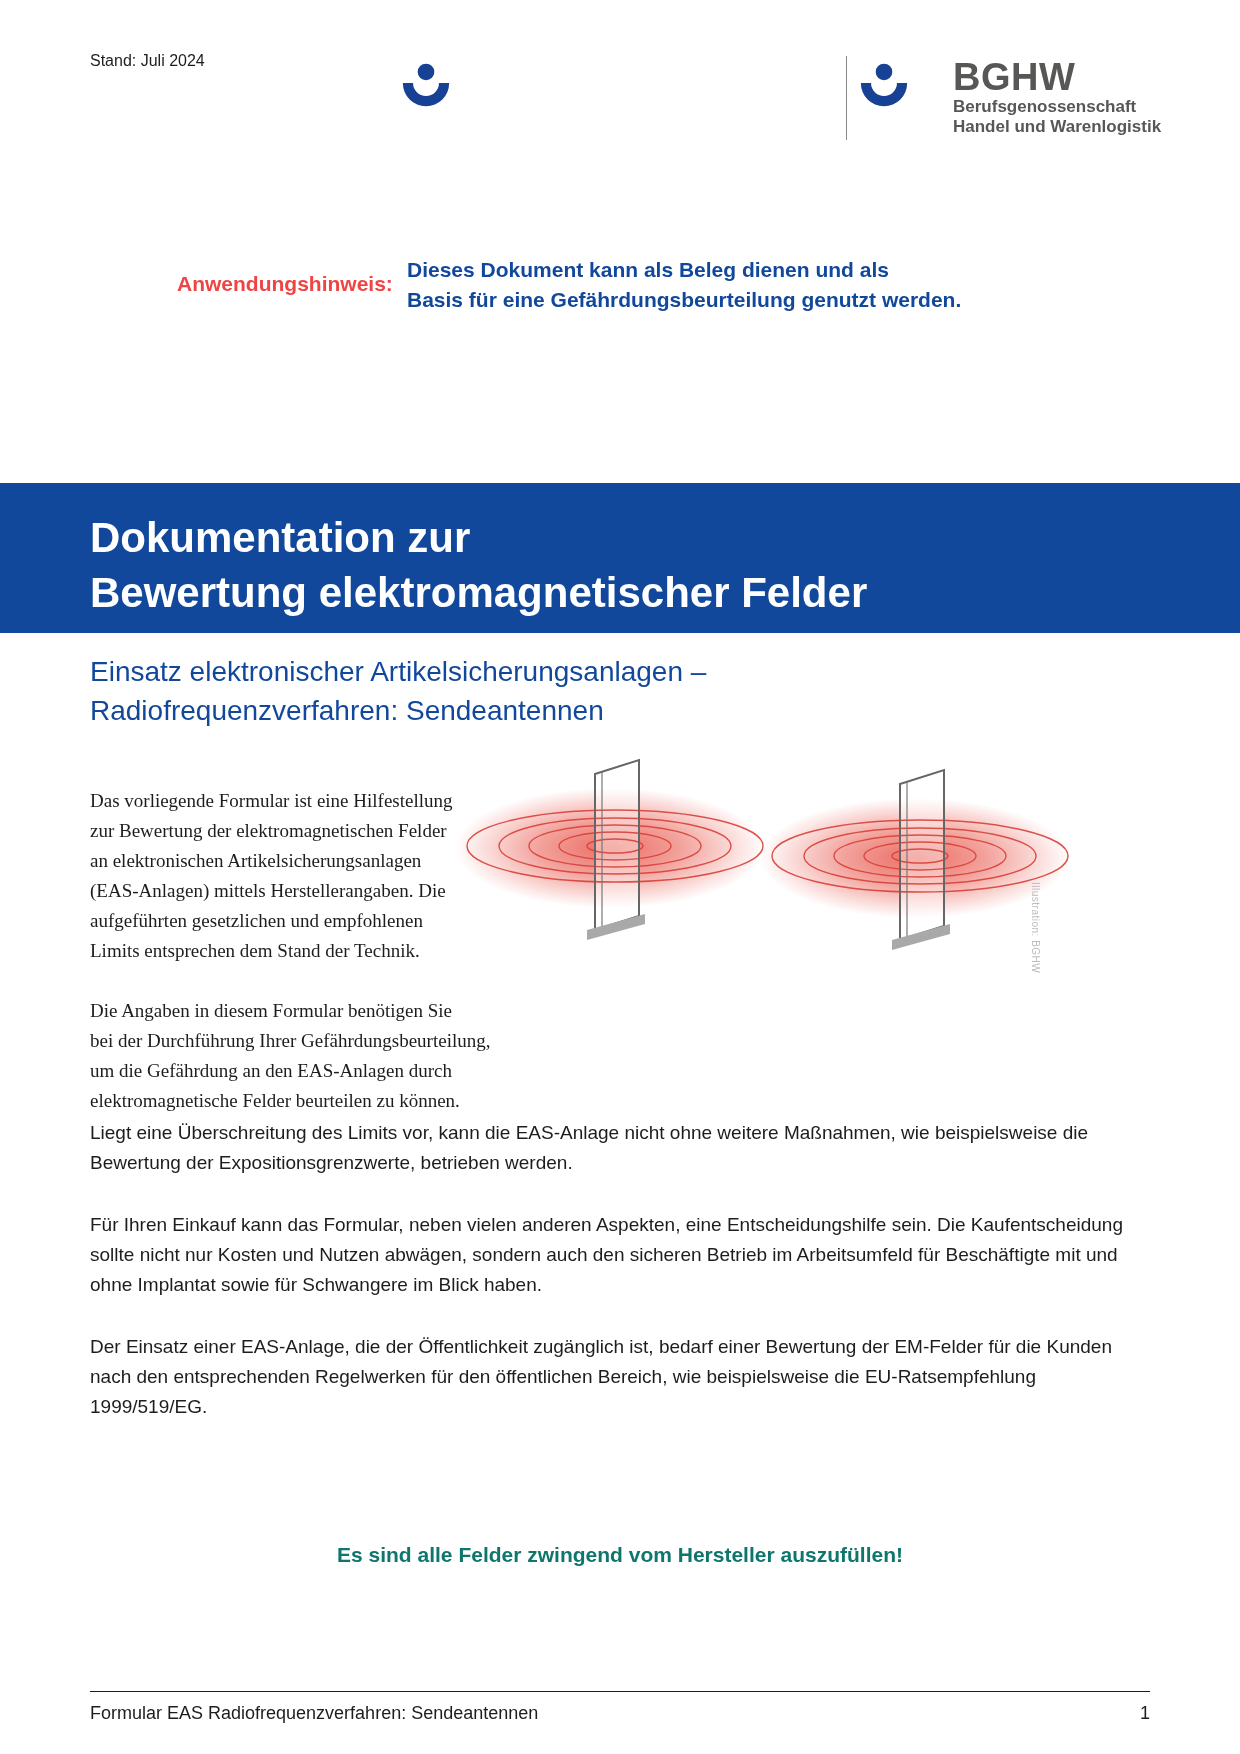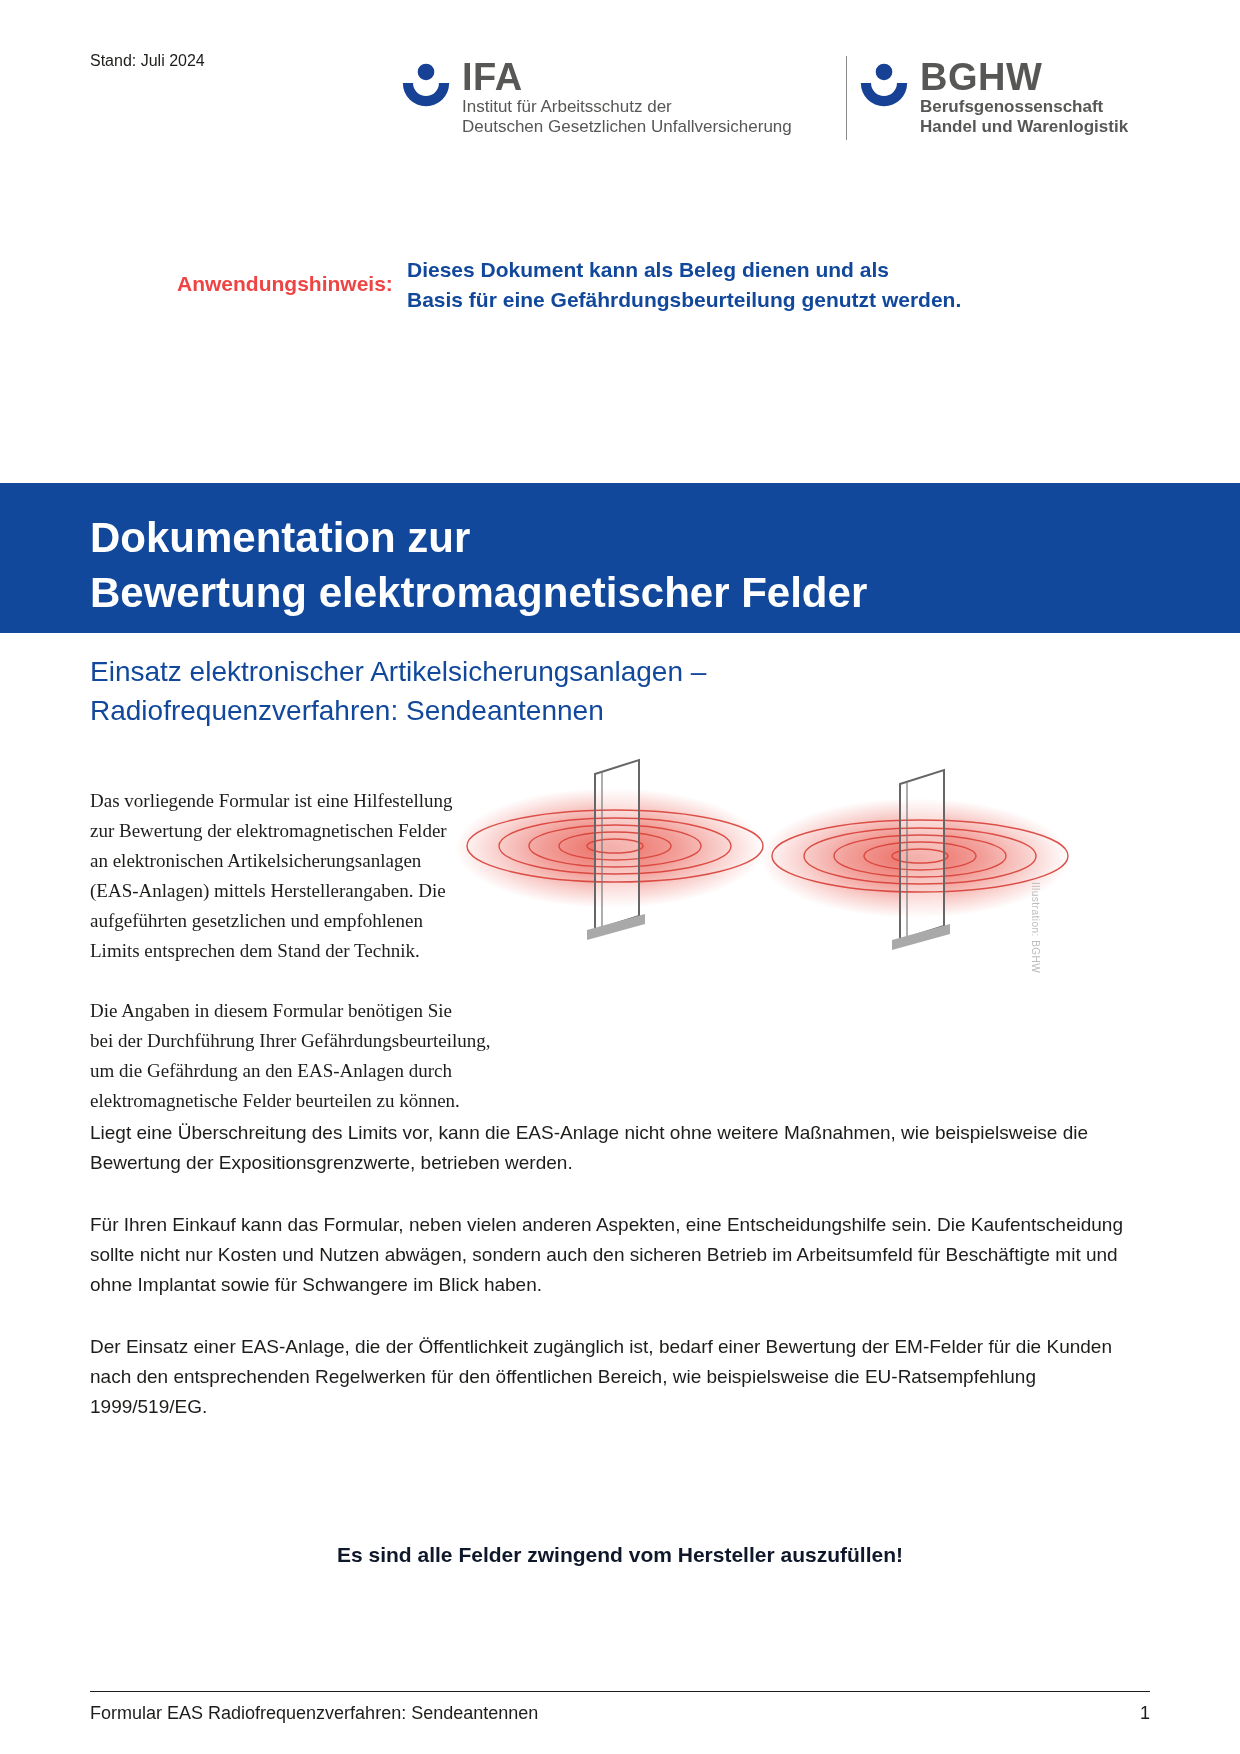--- a/index.html
+++ b/index.html
@@ -10,21 +10,21 @@
     width: 1240px;
     height: 1728px;
     background: #ffffff;
     overflow: hidden;
   }
   .stand { position: absolute; left: 90px; top: 52px; font-size: 16px; color: #1d1d1b; }
 
   
   .logo-block { position: absolute; top: 57px; display: flex; align-items: flex-start; }
   .logo-ifa  { left: 400px; }
-  .logo-bghw { left: 858px; }
+  .logo-bghw { left: 858px; gap: 33px; }
   .logo-mark { width: 52px; height: 50px; margin-right: 10px; margin-top: 2px; }
   .logo-texts { display: flex; flex-direction: column; }
   .logo-name { font-size: 38px; font-weight: 700; color: #575756; line-height: 40px; letter-spacing: 0.5px; }
   .logo-sub { font-size: 17px; color: #575756; line-height: 20px; }
   .logo-sub.bold { font-weight: 700; }
   .logo-divider { position: absolute; left: 846px; top: 56px; width: 1px; height: 84px; background: #8a8a8a; }
 
   
   .hinweis-label { position: absolute; left: 177px; top: 272px; font-size: 21px; font-weight: 700; color: #ef4444; }
   .hinweis-text  { position: absolute; left: 407px; top: 255px; font-size: 21px; font-weight: 700; color: #11489b; line-height: 30px; white-space: pre-line; }
@@ -47,44 +47,39 @@
     position: absolute; left: 575px; top: 142px;
     writing-mode: vertical-rl; font-size: 10px; color: #bcbcbc; letter-spacing: 0.5px;
   }
 
   
   .wide-paras { position: absolute; left: 90px; top: 1118px; width: 1068px; font-size: 19px; line-height: 30px; color: #1d1d1b; }
   .wide-paras p + p { margin-top: 32px; }
 
   
   .callout { position: absolute; left: 90px; top: 1543px; width: 1060px; text-align: center;
-             font-size: 21px; font-weight: 700; color: #0f172a; }
+             font-size: 21px; font-weight: 700; color: #0f766e; }
 
   
   .footer-rule { position: absolute; left: 90px; top: 1691px; width: 1060px; height: 1px; background: #1d1d1b; }
   .footer { position: absolute; left: 90px; top: 1703px; width: 1060px; display: flex; justify-content: space-between;
             font-size: 18px; color: #1d1d1b; }
 </style>
 </head>
 <body>
 
 <div class="page">
 
   <div class="stand">Stand: Juli 2024</div>
 
   <div class="logo-block logo-ifa">
     <svg class="logo-mark" viewBox="-28 -26 56 54">
       <path d="M -25 0 A 25 25 0 0 0 25 0 L 14 0 A 14 14 0 0 1 -14 0 Z" fill="#164194"></path>
       <circle cx="0" cy="-12" r="9" fill="#164194"></circle>
     </svg>
-    <div class="logo-texts">
-      <div class="logo-name">IFA</div>
-      <div class="logo-sub">Institut für Arbeitsschutz der</div>
-      <div class="logo-sub">Deutschen Gesetzlichen Unfallversicherung</div>
-    </div>
   </div>
 
   <div class="logo-divider"></div>
 
   <div class="logo-block logo-bghw">
     <svg class="logo-mark" viewBox="-28 -26 56 54">
       <path d="M -25 0 A 25 25 0 0 0 25 0 L 14 0 A 14 14 0 0 1 -14 0 Z" fill="#164194"></path>
       <circle cx="0" cy="-12" r="9" fill="#164194"></circle>
     </svg>
     <div class="logo-texts">

